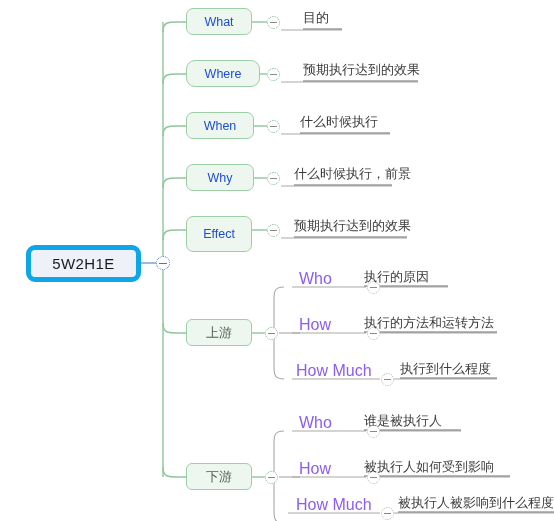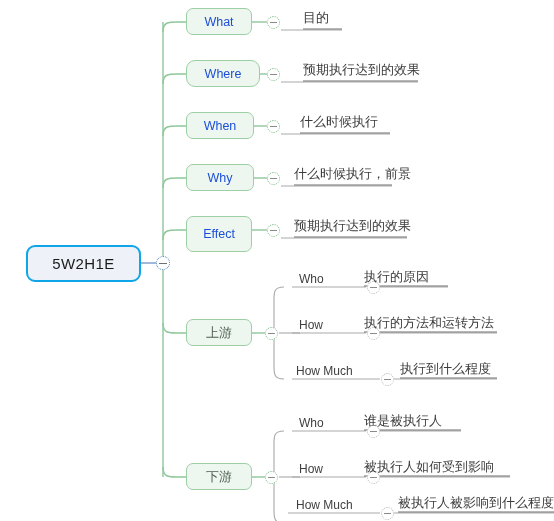--- a/index.html
+++ b/index.html
@@ -26,21 +26,21 @@
     width: 554px;
     height: 521px;
     pointer-events: none;
   }
 
   
   .root-node {
     position: absolute;
     box-sizing: border-box;
     background: #eef2f8;
-    border: 2px solid #0ea5e9;
+    border: 5px solid #0ea5e9;
     border-radius: 9px;
     color: #1a1a1a;
     font-size: 15px;
     letter-spacing: 0.4px;
     display: flex;
     align-items: center;
     justify-content: center;
     white-space: nowrap;
   }
 
@@ -55,27 +55,28 @@
     font-size: 12.5px;
     display: flex;
     align-items: center;
     justify-content: center;
     white-space: nowrap;
   }
   .branch-node.cjk {
     color: #4d5f51;
     font-size: 13px;
     font-family: "DejaVu Sans", "Liberation Sans", sans-serif;
+    border-radius: 6px;
   }
 
   
   .sub-label {
     position: absolute;
-    color: #404040;
-    font-size: 12px;
+    color: #8b5cf6;
+    font-size: 16px;
     white-space: nowrap;
     line-height: 14px;
   }
   .leaf-label {
     position: absolute;
     color: #3c3c3c;
     font-size: 13px;
     white-space: nowrap;
     line-height: 15px;
     font-family: "DejaVu Sans", "Liberation Sans", sans-serif;

